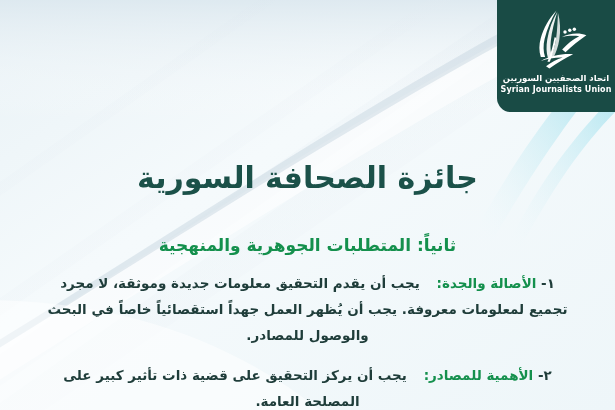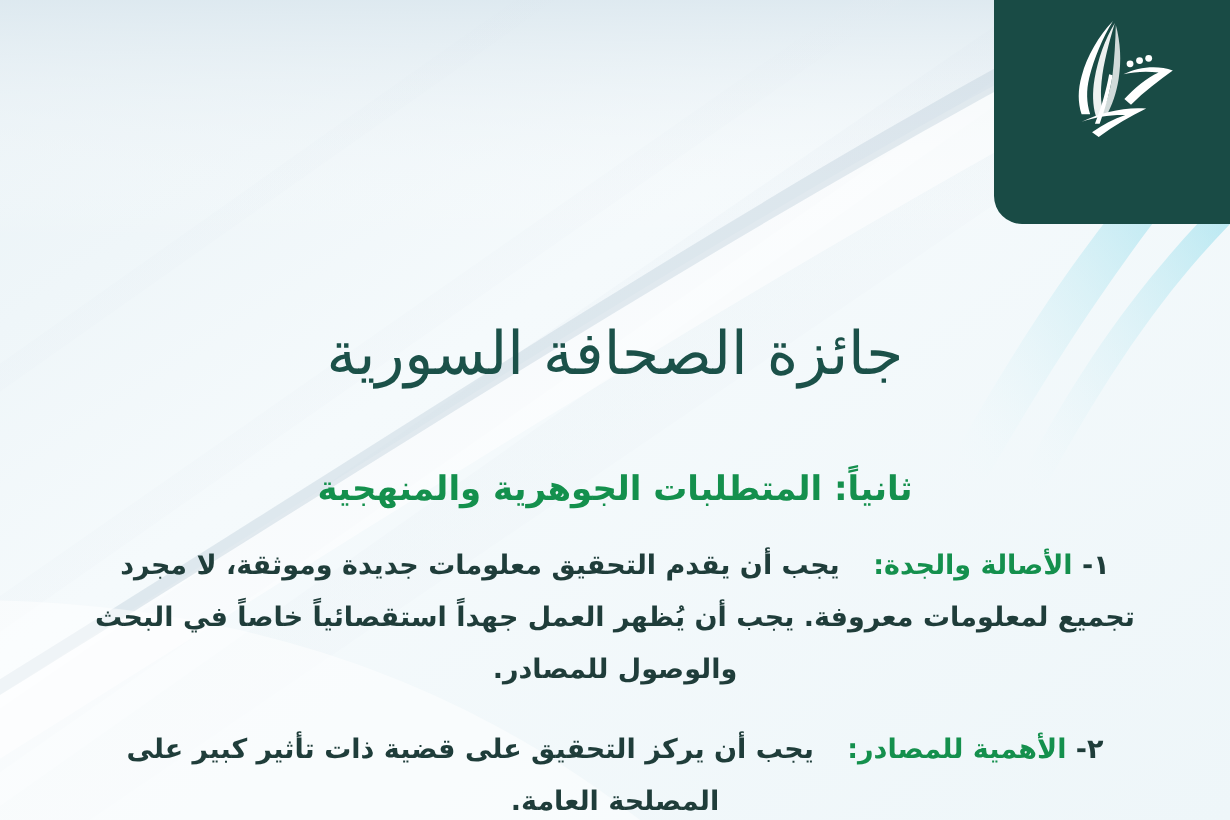--- a/index.html
+++ b/index.html
@@ -73,21 +73,21 @@
 
   
   .main-title {
     position: absolute;
     top: 140px;
     left: 0;
     right: 0;
     text-align: center;
     color: #1b5149;
     font-size: 30px;
-    font-weight: normal;
+    font-weight: bold;
     letter-spacing: 0px;
     z-index: 4;
   }
 
   
   .section-heading {
     position: absolute;
     top: 221px;
     left: 0;
     right: 0;
@@ -195,20 +195,24 @@
       <circle cx="49.5" cy="24.5" r="1.8" fill="#ffffff"></circle>
       <circle cx="54.5" cy="22.8" r="1.8" fill="#ffffff"></circle>
       <circle cx="59.3" cy="21.6" r="1.8" fill="#ffffff"></circle>
 
       <path d="M46 30 C54 26 64 25 72 28 C65 33 57 39 50 46 L46.5 43
                C52 37 58 32 64.5 29 C58 28.2 51.5 28.6 46 30 Z" fill="#ffffff"></path>
 
       <path d="M24 55 C34 50 47 47 58 48 C50 52 41 57 33 63 L29.5 60.5
                C35 56.5 41 53.3 47 51.4 C39 51.2 31 52.6 24 55 Z" fill="#ffffff"></path>
     </svg>
+    <span class="logo-text">
+      <span class="logo-text-ar">اتحاد الصحفيين السوريين</span>
+      <span class="logo-text-en">Syrian Journalists Union</span>
+    </span>
   </div>
 
   <h1 class="main-title">جائزة الصحافة السورية</h1>
 
   <h2 class="section-heading">ثانياً: المتطلبات الجوهرية والمنهجية</h2>
 
   <div class="body-block">
 
     <p class="item">
       <span class="num">١-</span>

